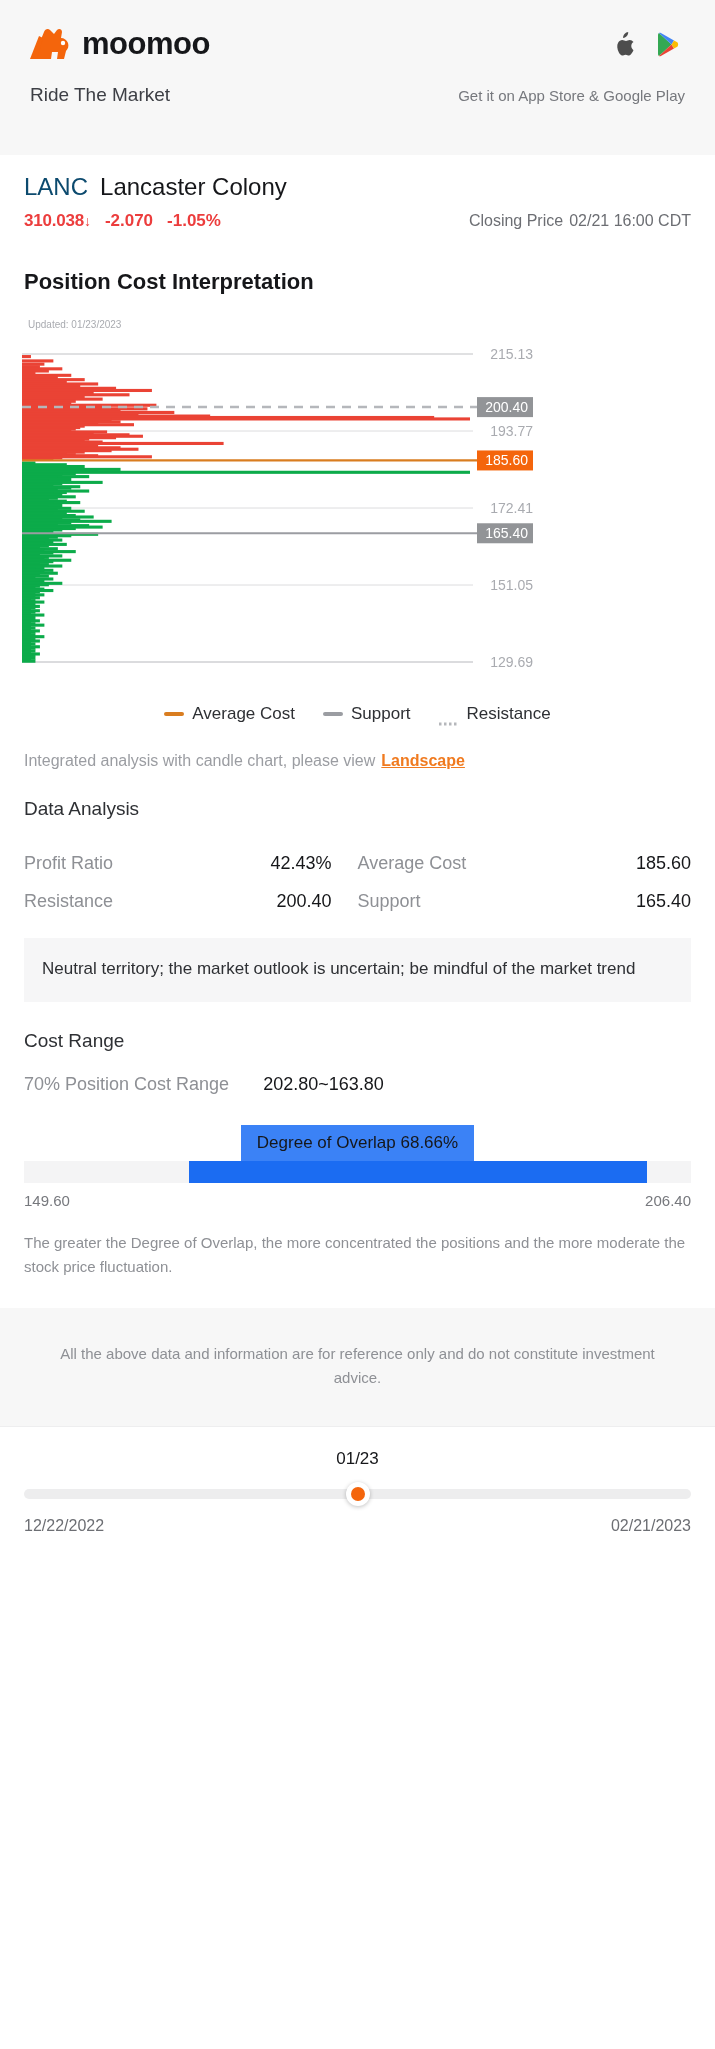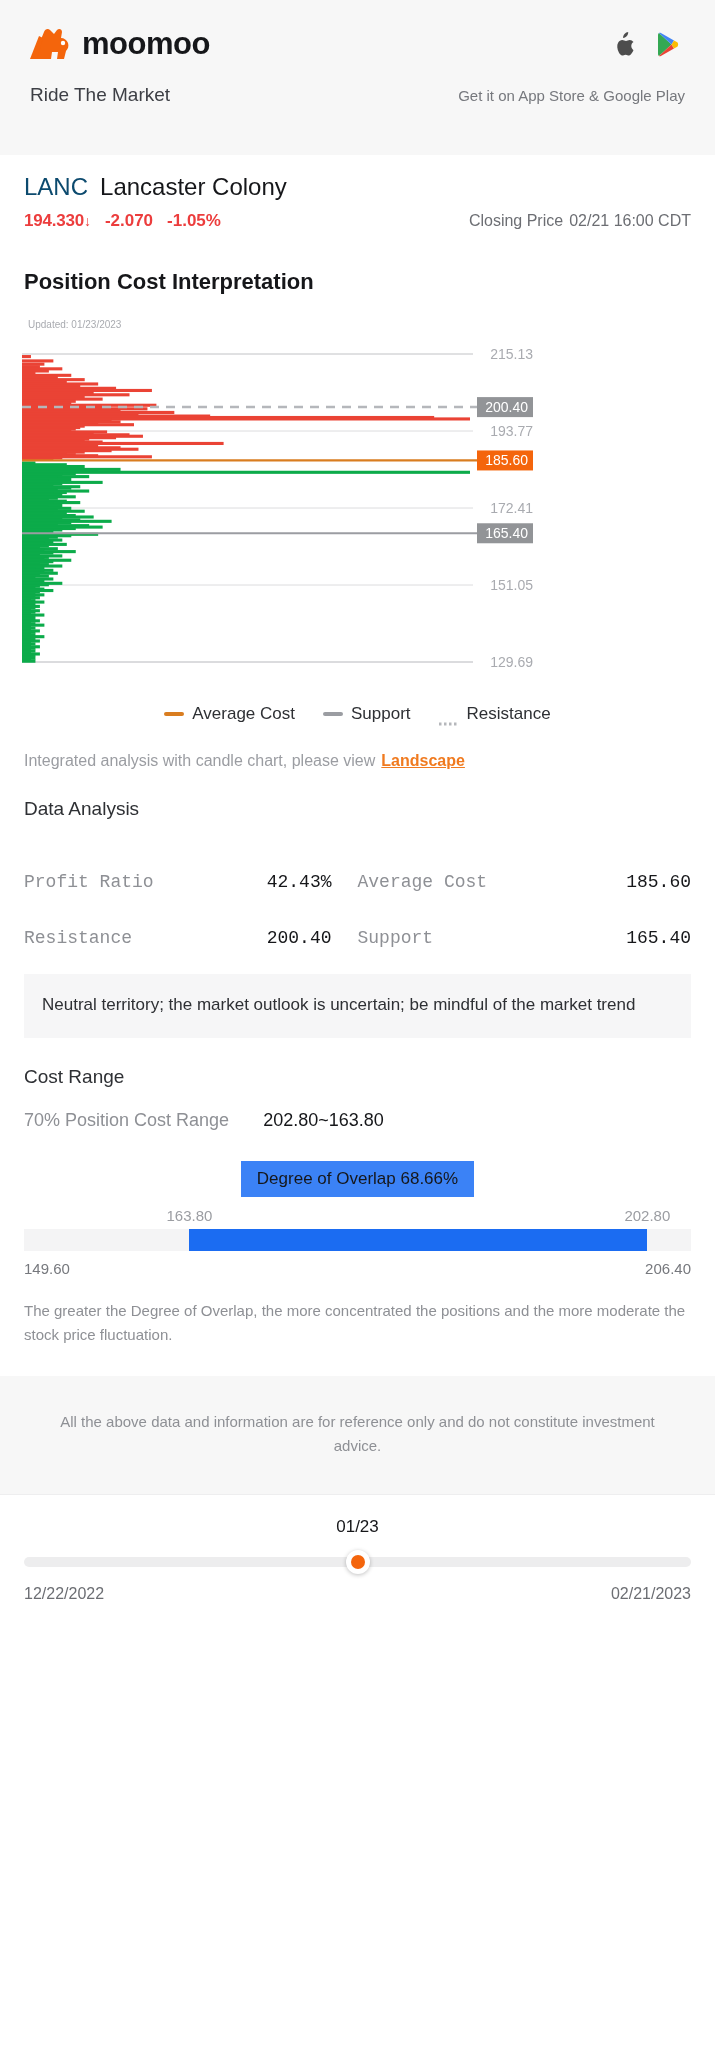--- a/index.html
+++ b/index.html
@@ -60,21 +60,21 @@
   .lg-txt { font-size: 17px; color: #2e3034; }
   .lg-mark { width: 20px; height: 4px; display:block; border-radius: 2px; }
   .lg-dots { width:20px; height:4px; display:block; }
 
   
   .landscape-row { padding: 28px 24px 0 24px; font-size: 16px; color: #9b9da2; }
   .landscape-link { color: #f07a1f; font-weight: 700; margin-left: 6px; }
 
   
   .grid { padding: 16px 24px 0 24px; }
-  .grid-row { display:flex; margin-top: 36px; font-family: Liberation Mono, monospace; }
+  .grid-row { display:flex; margin-top: 17px; }
   .g-cell { width: 50%; display:flex; align-items: baseline; }
   .g-key { font-size: 18px; color: #8e9095; }
   .g-val { font-size: 18px; color: #16171a; margin-left: auto; padding-right: 26px; }
   .g-cell:last-child .g-val { padding-right: 0; }
 
   
   .note {
     margin: 26px 24px 0 24px;
     background: #f6f6f7;
     padding: 18px 18px 20px 18px;
@@ -165,21 +165,21 @@
     </div>
   </div>
 
   <div class="quote">
     <div class="quote-name">
       <span class="q-sym">LANC</span>
       <span class="q-name">Lancaster Colony</span>
     </div>
     <div class="quote-row">
       <div class="q-left">
-        <span class="q-price"><span>194.330</span><span class="q-arrow">↓</span></span>
+        <span class="q-price"><span>310.038</span><span class="q-arrow">↓</span></span>
         <span class="q-chg">-2.070</span>
         <span class="q-pct">-1.05%</span>
       </div>
       <div class="q-right">
         <span class="q-status">Closing Price</span>
         <span class="q-time">02/21 16:00 CDT</span>
       </div>
     </div>
   </div>
 
@@ -471,24 +471,20 @@
   <div class="sub-title">Cost Range</div>
   <div class="cr-row">
     <span class="cr-key">70% Position Cost Range</span>
     <span class="cr-val">202.80~163.80</span>
   </div>
 
   <div class="ov-wrap">
     <div class="ov-chip-row">
       <span class="ov-chip">Degree of Overlap 68.66%</span>
     </div>
-    <div class="ov-ticks">
-      <span class="ov-tick" id="ov-tick-lo" style="left: 24.8%; transform: translateX(-50%);">163.80</span>
-      <span class="ov-tick" id="ov-tick-hi" style="left: 93.46%; transform: translateX(-50%);">202.80</span>
-    </div>
     <div class="ov-bar">
       <div class="ov-fill" id="ov-fill" style="left: 24.8%; width: 68.66%; background: rgb(27, 108, 242);"></div>
     </div>
     <div class="ov-ends">
       <span class="ov-end">149.60</span>
       <span class="ov-end">206.40</span>
     </div>
   </div>
   <div class="ov-expl">The greater the Degree of Overlap, the more concentrated the positions and the more moderate the stock price fluctuation.</div>
 

